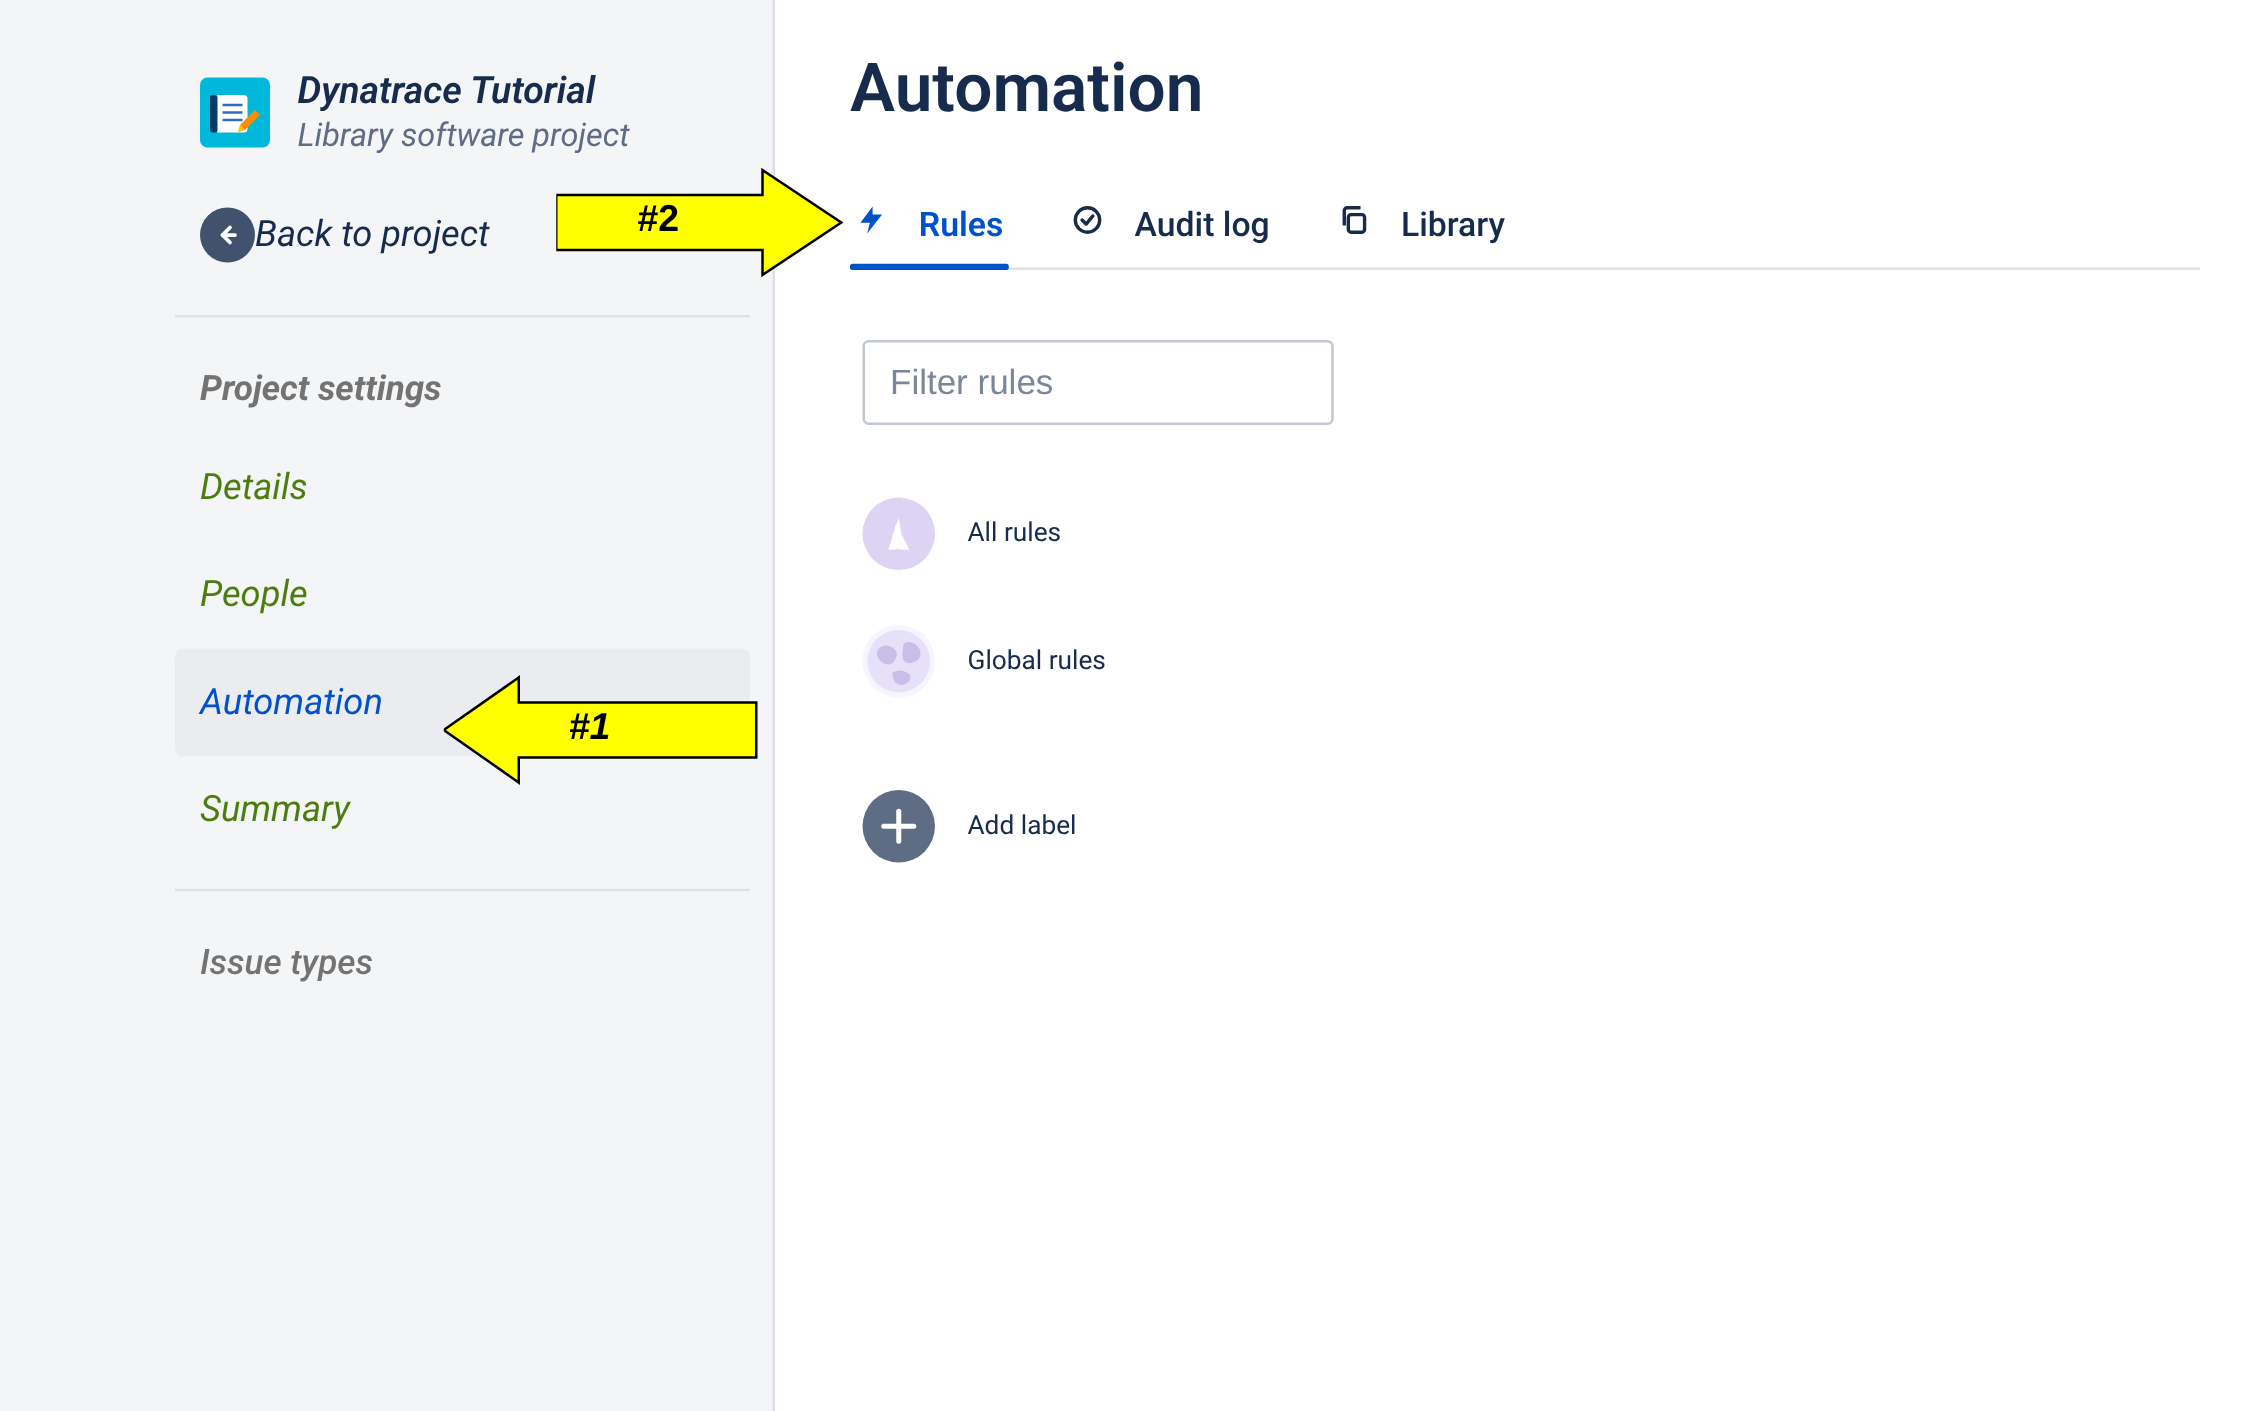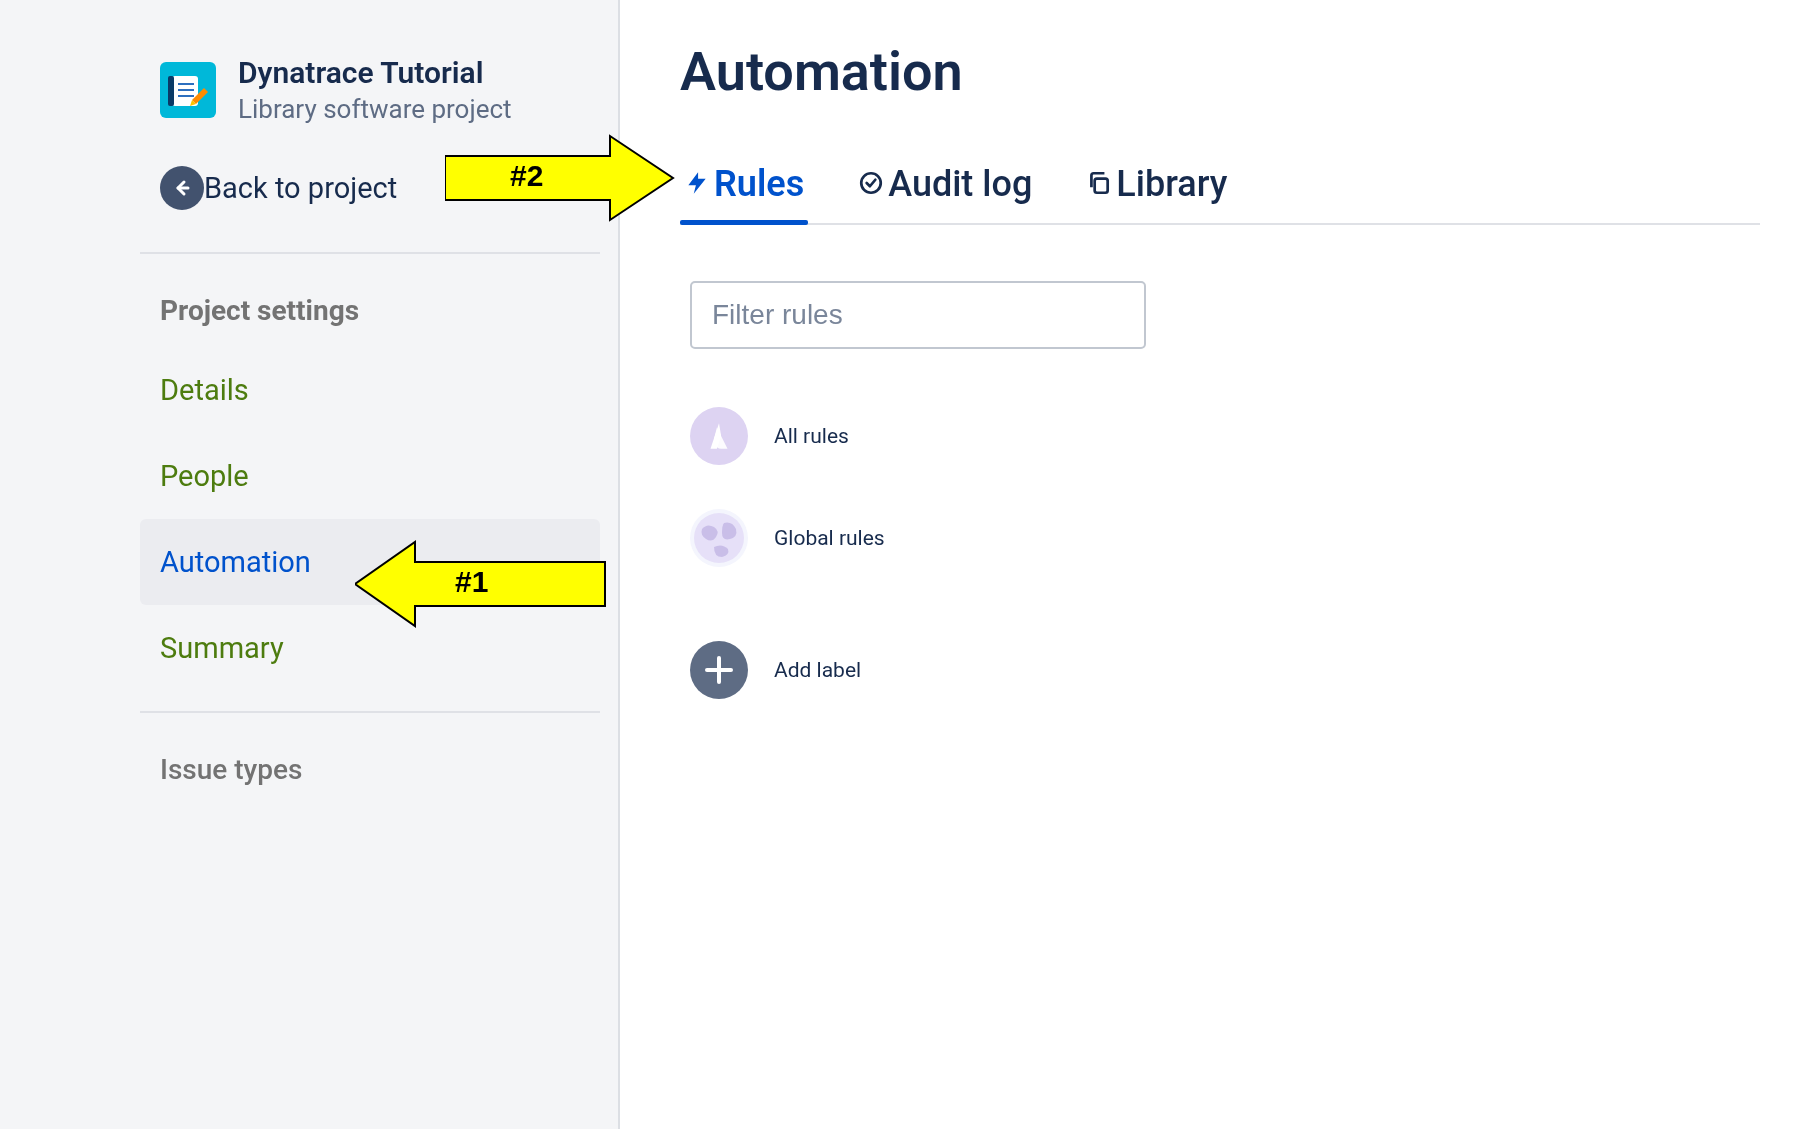--- a/index.html
+++ b/index.html
@@ -12,20 +12,21 @@
     font-size: 28px;
   }
   
   .sidebar {
     width: 620px;
     background: #F4F5F7;
     padding-top: 55px;
     border-right: 2px solid #dcdfe4;
     display: flex;
     flex-direction: column;
+    font-style: italic;
   }
   .project-header {
     display: flex;
     align-items: center;
     gap: 22px;
     padding: 0 40px 0 160px;
   }
   .project-avatar {
     width: 56px;
     height: 56px;
@@ -98,44 +99,44 @@
   }
   .tabs {
     display: flex;
     gap: 46px;
     border-bottom: 2px solid #DFE1E6;
     align-items: center;
   }
   .tab {
     display: flex;
     align-items: center;
-    gap: 4px;
+    gap: 25px;
     padding: 12px 4px 18px 4px;
-    font-size: 36px;
+    font-size: 27px;
     color: #172B4D;
     cursor: pointer;
     position: relative;
     font-weight: 500;
   }
   .tab.active {
     color: #0052CC;
     font-weight: 600;
   }
   .tab.active::after {
     content: "";
     position: absolute;
     left: 0; right: 0; bottom: -2px;
     height: 5px;
     background: #0052CC;
     border-radius: 2px;
   }
   .tab svg { width: 26px; height: 26px; flex-shrink: 0; }
   .filter-box {
     margin: 56px 0 36px 10px;
-    width: 456px;
+    width: 377px;
     height: 68px;
     border: 2px solid #C1C7D0;
     border-radius: 5px;
     padding: 0 20px;
     font-size: 28px;
     color: #5E6C84;
     display: flex;
     align-items: center;
     background: #fff;
   }

